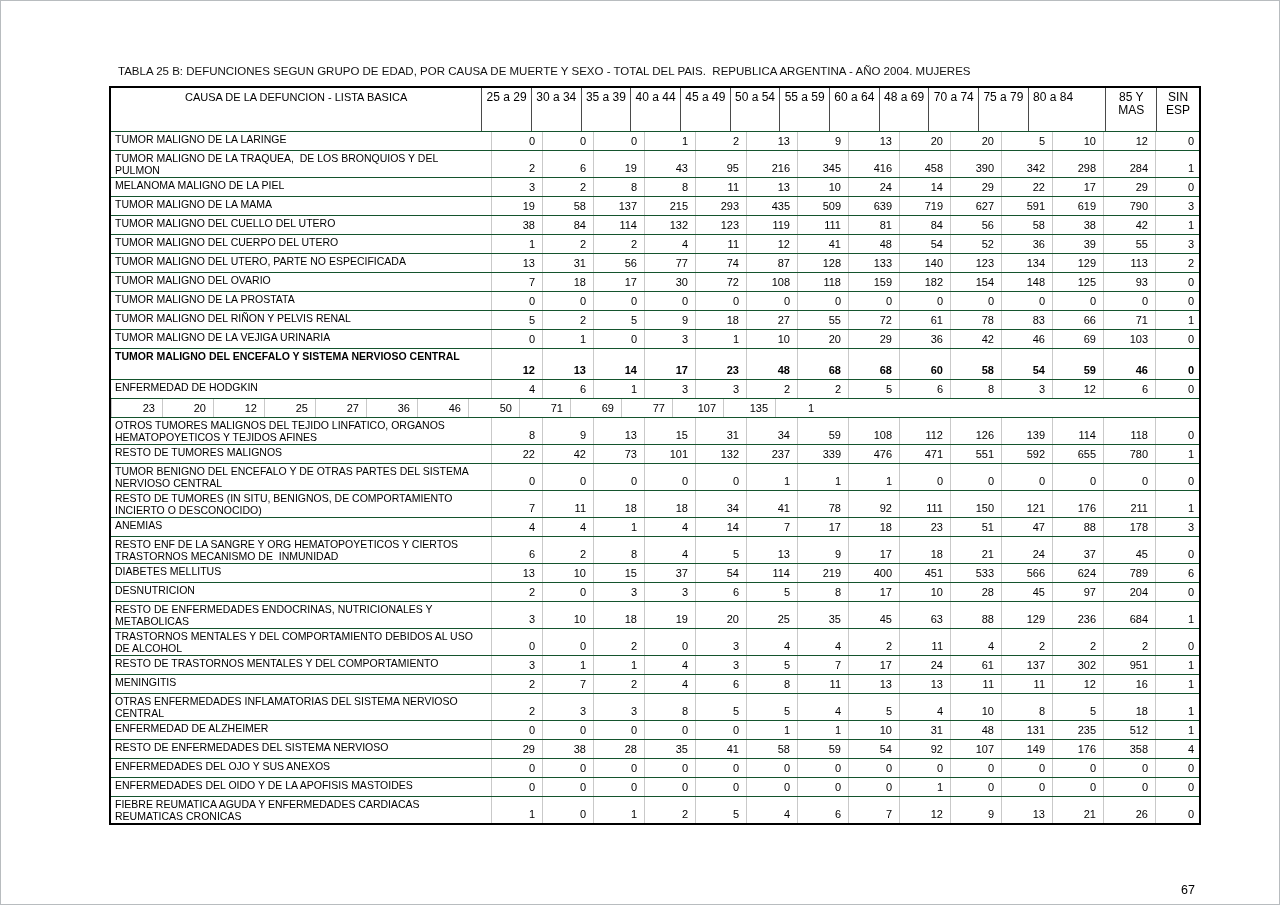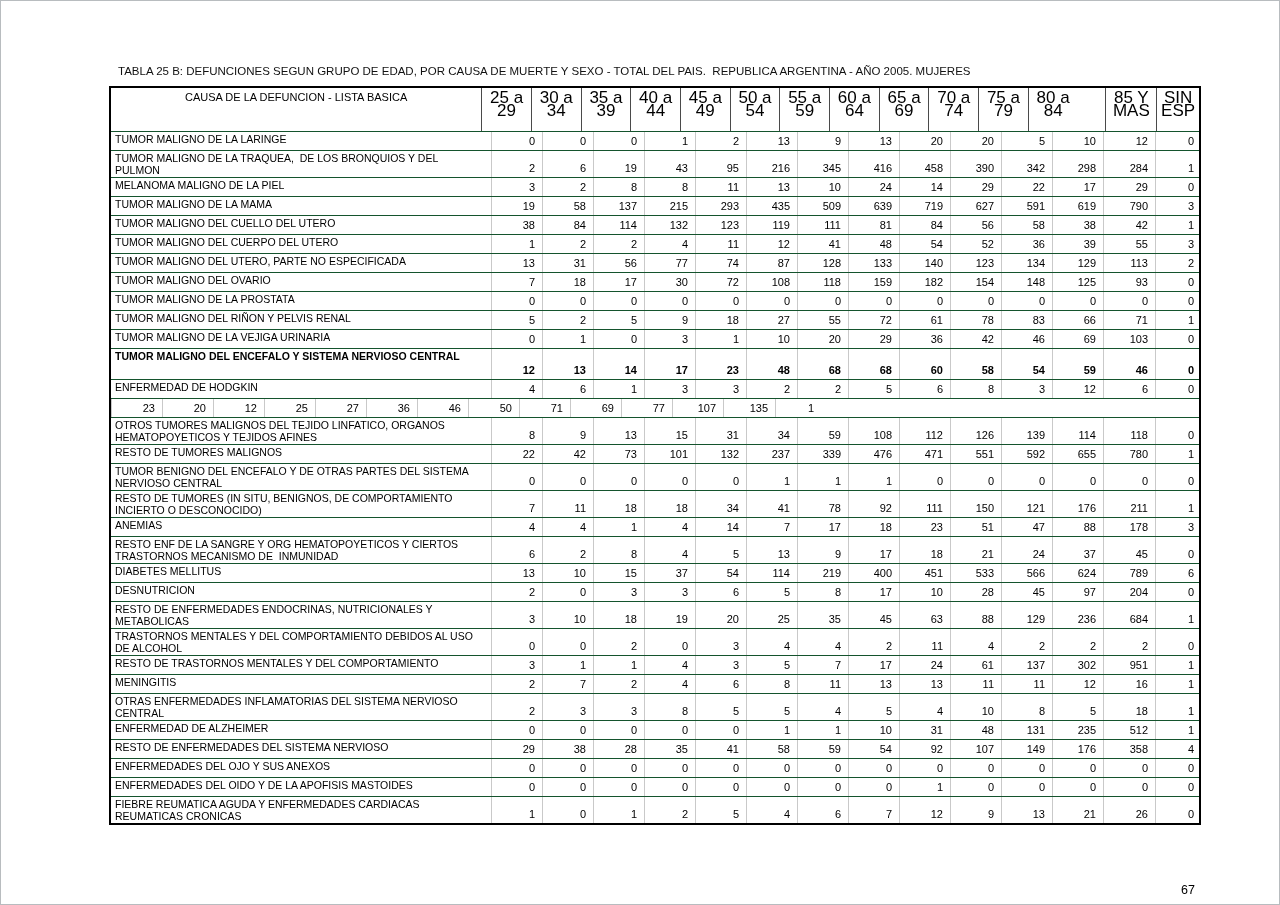--- a/index.html
+++ b/index.html
@@ -59,53 +59,53 @@
   .cell-val.c13 { width: 44px; padding-right: 5px; }
   .header .cell-label {
     text-align: center;
     font-size: 11px;
     line-height: 13px;
     padding-top: 3px;
   }
   .header .cell-head {
     width: 51px;
     border-left: 1px solid #4a4a4a;
-    font-size: 17px;
+    font-size: 12px;
     line-height: 13px;
     text-align: center;
     padding-top: 3px;
     white-space: pre-line;
   }
   .header .cell-head.c12 { width: 52px; margin-left: 28px; }
   .header .cell-head.c13 { width: 44px; }
   .page-number {
     position: absolute;
     left: 1180px;
     top: 882px;
     font-size: 12.5px;
   }
 </style>
 </head>
 <body>
 
-<div class="doc-title">TABLA 25 B: DEFUNCIONES SEGUN GRUPO DE EDAD, POR CAUSA DE MUERTE Y SEXO - TOTAL DEL PAIS.  REPUBLICA ARGENTINA - AÑO 2005. MUJERES</div>
+<div class="doc-title">TABLA 25 B: DEFUNCIONES SEGUN GRUPO DE EDAD, POR CAUSA DE MUERTE Y SEXO - TOTAL DEL PAIS.  REPUBLICA ARGENTINA - AÑO 2004. MUJERES</div>
 
 <div class="mtable">
   <div class="trow header">
     <div class="cell-label">CAUSA DE LA DEFUNCION - LISTA BASICA</div>
 
   <div class="cell-head">25 a 29</div>
       <div class="cell-head">30 a 34</div>
       <div class="cell-head">35 a 39</div>
       <div class="cell-head">40 a 44</div>
       <div class="cell-head">45 a 49</div>
       <div class="cell-head">50 a 54</div>
       <div class="cell-head">55 a 59</div>
       <div class="cell-head">60 a 64</div>
-      <div class="cell-head">65 a 69</div>
+      <div class="cell-head">48 a 69</div>
       <div class="cell-head">70 a 74</div>
       <div class="cell-head">75 a 79</div>
       <div class="cell-head">80 a 84</div>
       <div class="cell-head c12">85 Y
 MAS</div>
       <div class="cell-head c13">SIN
 ESP</div>
     </div>
 
 <div class="trow">

